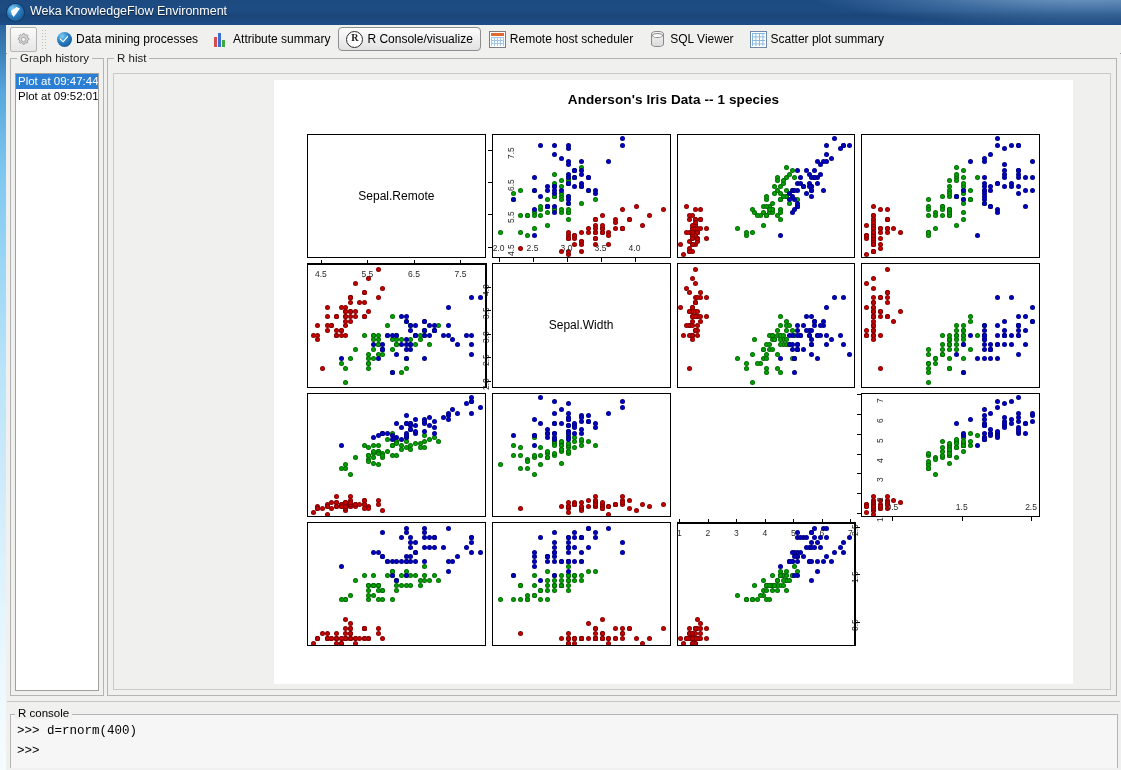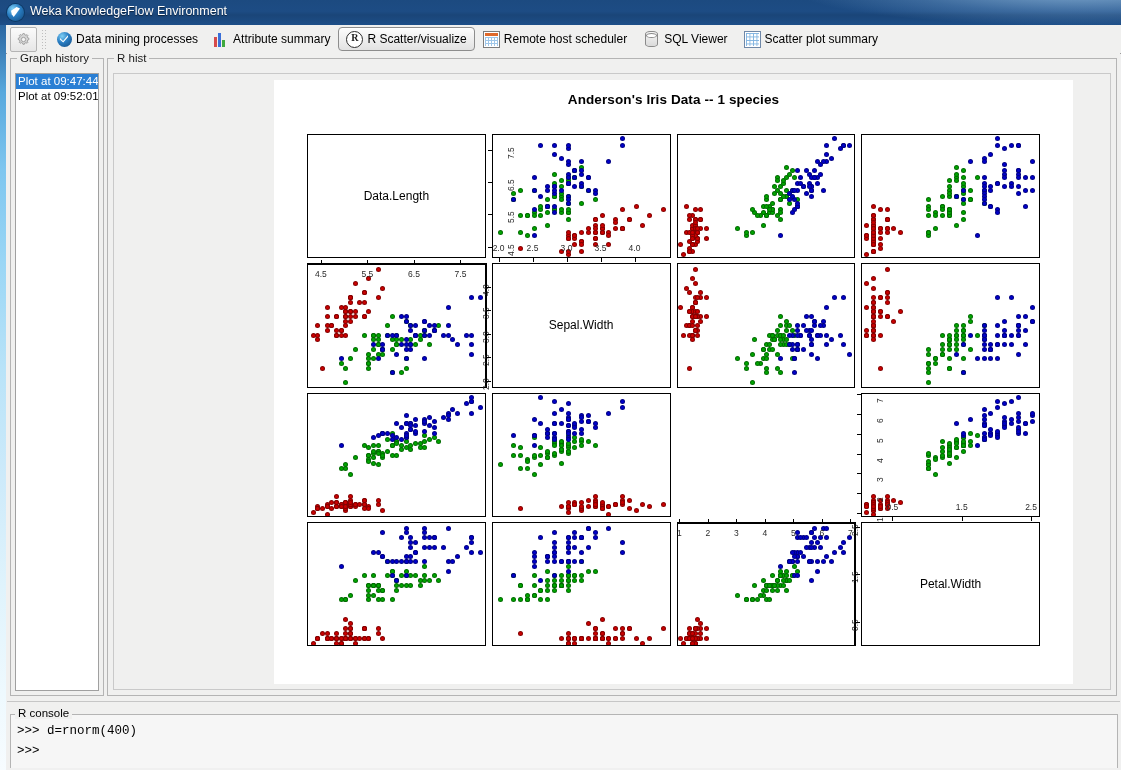--- a/index.html
+++ b/index.html
@@ -185,21 +185,21 @@
       <span class="ico ico-bars">
           <i></i>
           <i></i>
           <i></i>
         </span>
       <span>Attribute summary</span>
     </div>
 
     <div class="tab active">
       <span class="ico ico-R">R</span>
-      <span>R Scatter/visualize</span>
+      <span>R Console/visualize</span>
     </div>
 
     <div class="tab">
       <span class="ico ico-sched"></span>
       <span>Remote host scheduler</span>
     </div>
 
     <div class="tab">
       <span class="ico ico-db"></span>
       <span>SQL Viewer</span>
@@ -222,21 +222,21 @@
       </div>
     </div>
 
     <div class="rplot-panel">
       <div class="panel-title">R hist</div>
       <div class="rplot-inner">
         <div class="plot-canvas">
           <div class="spm" id="spm">
             <div class="spm-title">Anderson's Iris Data -- 1 species</div>
           <div class="cell" style="left: 33px; top: 54px; width: 178.75px; height: 124.25px;">
-                <div class="cell-label">Data.Length</div>
+                <div class="cell-label">Sepal.Remote</div>
               </div>
               <div class="cell" style="left: 217.75px; top: 54px; width: 178.75px; height: 124.25px;">
                 <div class="pt" style="left: 106.769px; top: 91.2961px; background: rgb(204, 0, 0);"></div>
                 <div class="pt" style="left: 72.7788px; top: 97.7303px; background: rgb(204, 0, 0);"></div>
                 <div class="pt" style="left: 86.375px; top: 104.164px; background: rgb(204, 0, 0);"></div>
                 <div class="pt" style="left: 79.5769px; top: 107.382px; background: rgb(204, 0, 0);"></div>
                 <div class="pt" style="left: 113.567px; top: 94.5132px; background: rgb(204, 0, 0);"></div>
                 <div class="pt" style="left: 133.962px; top: 81.6447px; background: rgb(204, 0, 0);"></div>
                 <div class="pt" style="left: 99.9712px; top: 107.382px; background: rgb(204, 0, 0);"></div>
                 <div class="pt" style="left: 99.9712px; top: 94.5132px; background: rgb(204, 0, 0);"></div>
@@ -2051,23 +2051,20 @@
                 <div class="pt" style="left: 117.734px; top: 12.3824px; background: rgb(0, 0, 204);"></div>
                 <div class="pt" style="left: 117.734px; top: 31.5588px; background: rgb(0, 0, 204);"></div>
                 <div class="pt" style="left: 140.54px; top: 12.3824px; background: rgb(0, 0, 204);"></div>
                 <div class="pt" style="left: 134.839px; top: 2.79412px; background: rgb(0, 0, 204);"></div>
                 <div class="pt" style="left: 120.585px; top: 12.3824px; background: rgb(0, 0, 204);"></div>
                 <div class="pt" style="left: 114.883px; top: 31.5588px; background: rgb(0, 0, 204);"></div>
                 <div class="pt" style="left: 120.585px; top: 26.7647px; background: rgb(0, 0, 204);"></div>
                 <div class="pt" style="left: 126.286px; top: 12.3824px; background: rgb(0, 0, 204);"></div>
                 <div class="pt" style="left: 117.734px; top: 36.3529px; background: rgb(0, 0, 204);"></div>
               </div>
-              <div class="cell" style="left: 587.25px; top: 441.75px; width: 178.75px; height: 124.25px;">
-                <div class="cell-label">Petal.Width</div>
-              </div>
               <div class="tickgrp">
                 <div class="tl" style="left: 215.548px; top: 163.25px; width: 18px; text-align: center;">2.0</div>
                 <div class="tickmark" style="left: 224.548px; top: 177.25px; width: 1px; height: 5px;"></div>
                 <div class="tl" style="left: 249.538px; top: 163.25px; width: 18px; text-align: center;">2.5</div>
                 <div class="tickmark" style="left: 258.538px; top: 177.25px; width: 1px; height: 5px;"></div>
                 <div class="tl" style="left: 283.529px; top: 163.25px; width: 18px; text-align: center;">3.0</div>
                 <div class="tickmark" style="left: 292.529px; top: 177.25px; width: 1px; height: 5px;"></div>
                 <div class="tl" style="left: 317.519px; top: 163.25px; width: 18px; text-align: center;">3.5</div>
                 <div class="tickmark" style="left: 326.519px; top: 177.25px; width: 1px; height: 5px;"></div>
                 <div class="tl" style="left: 351.51px; top: 163.25px; width: 18px; text-align: center;">4.0</div>

